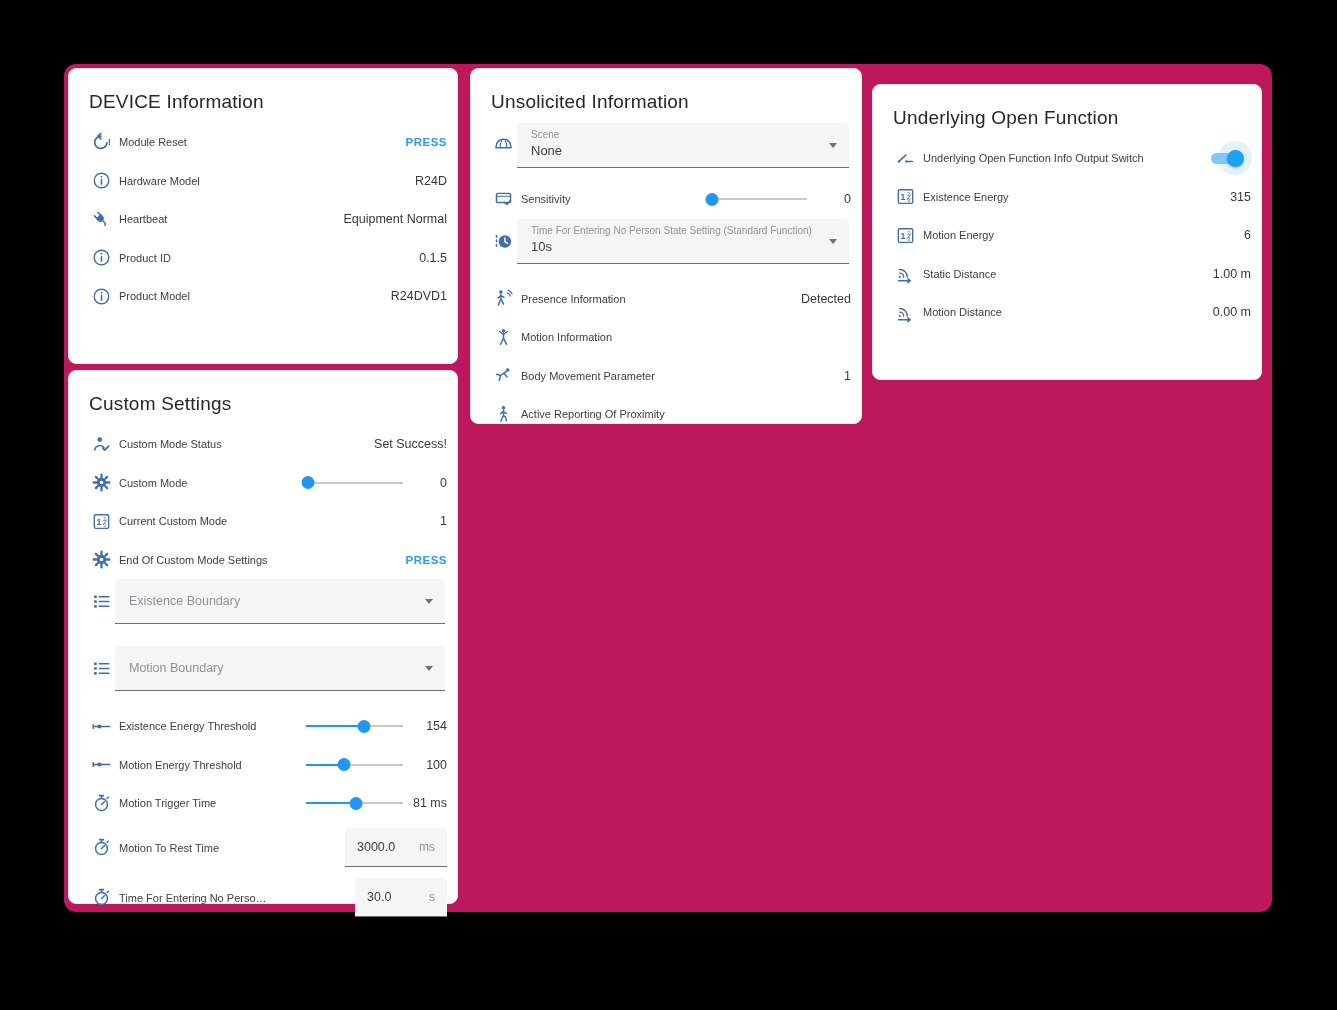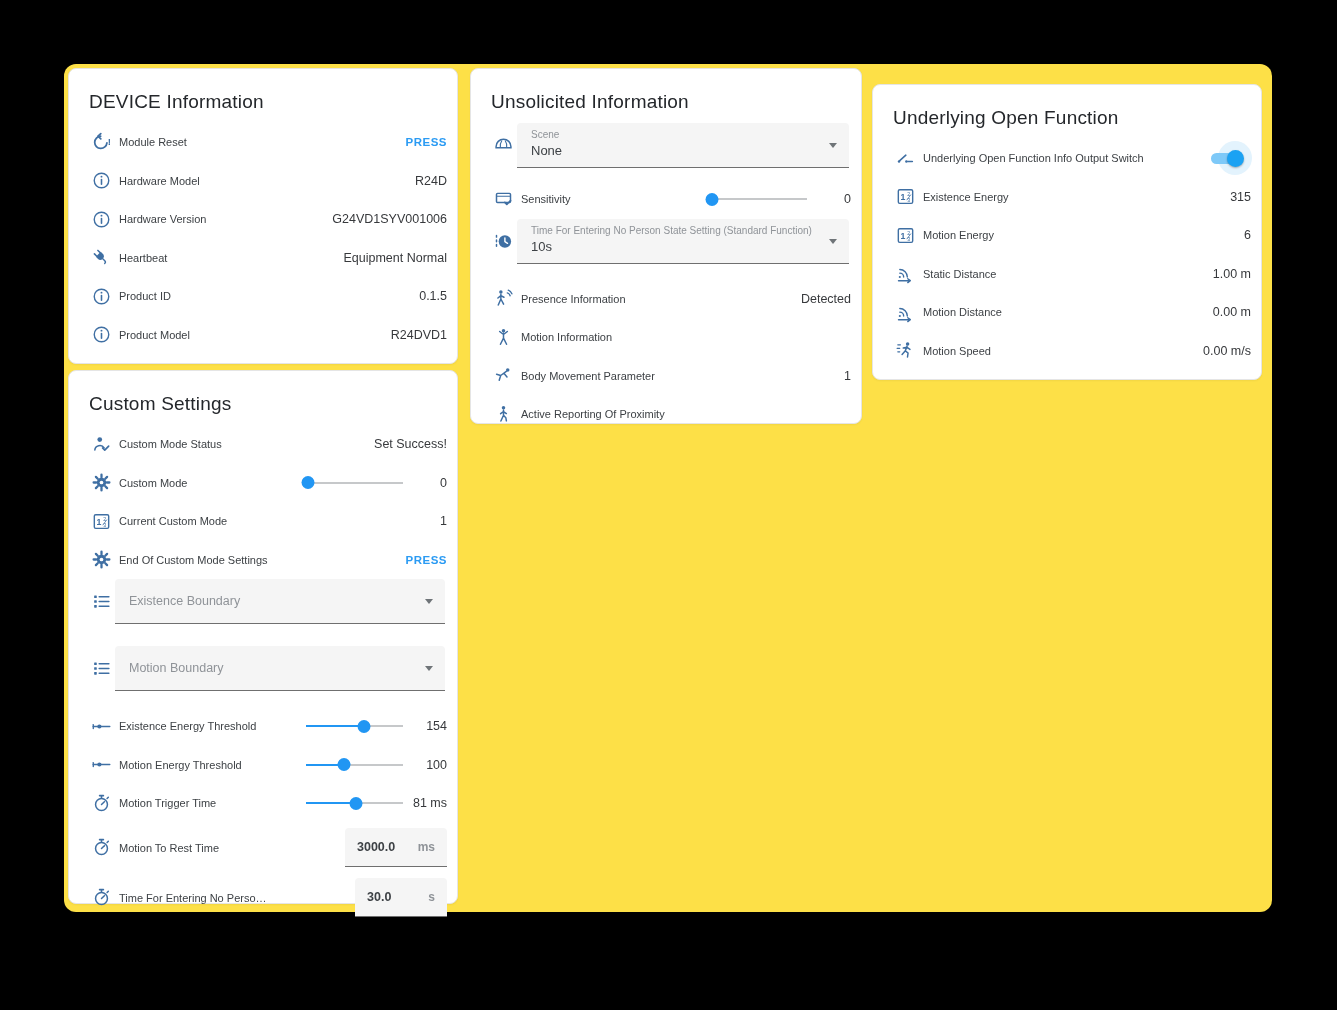--- a/index.html
+++ b/index.html
@@ -1,17 +1,17 @@
 <!DOCTYPE html>
 <html><head>
 <meta charset="utf-8">
 <style>
   html,body{margin:0;padding:0;}
   body{width:1337px;height:1010px;background:#000;font-family:"Liberation Sans",sans-serif;overflow:hidden;position:relative;}
-  .page{position:absolute;left:64px;top:64px;width:1208px;height:848px;background:#fde047;border-radius:12px;}
+  .page{position:absolute;left:64px;top:64px;width:1208px;height:848px;background:#be185d;border-radius:12px;}
   .card{position:absolute;background:#fff;border:1px solid #e5e5e5;border-radius:8px;box-shadow:0 1px 2px rgba(0,0,0,.05);box-sizing:border-box;}
   #card-device{left:4px;top:4px;width:390px;height:296px;}
   #card-custom{left:4px;top:306px;width:390px;height:534px;}
   #card-unsolicited{left:406px;top:4px;width:392px;height:356px;}
   #card-underlying{left:808px;top:20px;width:390px;height:296px;}
   .card-title{font-size:19px;color:#24272b;padding:22px 20px 10px 20px;letter-spacing:.2px;}
   .row{display:flex;align-items:center;height:38.5px;padding:0 10px 0 18px;}
   .icon{flex:0 0 28px;display:flex;justify-content:center;align-items:center;color:#3f6fa3;}
   .icon svg{display:block;}
   .label{flex:1;margin-left:4px;font-size:11px;color:#3d4145;white-space:nowrap;overflow:hidden;text-overflow:ellipsis;}
@@ -30,21 +30,21 @@
   .f-value{font-size:13px;color:#3d4145;margin-top:3px;}
   .f-only{font-size:12.5px;color:#8f9398;line-height:45px;margin-top:-6px;}
   .arrow{position:absolute;right:12px;top:50%;margin-top:-2px;width:0;height:0;border-left:4.5px solid transparent;border-right:4.5px solid transparent;border-top:5px solid #6f7478;}
   
   .toggle{position:relative;width:34px;height:20px;margin-right:8px;cursor:pointer;}
   .toggle .halo{position:absolute;right:-9px;top:-7px;width:34px;height:34px;border-radius:50%;background:#e3f3fd;}
   .toggle .track{position:absolute;left:2px;top:4.5px;width:30px;height:11px;border-radius:6px;background:#7ec9f8;}
   .toggle .thumb{position:absolute;right:-1px;top:1.5px;width:17px;height:17px;border-radius:50%;background:#1ba2f3;box-shadow:0 1px 2px rgba(0,0,0,.3);}
   
   .irow{display:flex;align-items:center;height:50px;padding:0 10px 0 18px;}
-  .ibox{display:flex;align-items:center;justify-content:space-between;height:39px;background:#f5f5f5;border-bottom:1px solid #6f6f6f;border-radius:4px 4px 0 0;box-sizing:border-box;padding:0 12px;font-weight:bold;}
+  .ibox{display:flex;align-items:center;justify-content:space-between;height:39px;background:#f5f5f5;border-bottom:1px solid #6f6f6f;border-radius:4px 4px 0 0;box-sizing:border-box;padding:0 12px;}
   .ibox .ival{font-size:12.5px;color:#3d4145;}
   .ibox .isuf{font-size:12px;color:#8f9398;margin-left:14px;}
   .w100{width:102px;} .w90{width:92px;}
   .defs{position:absolute;width:0;height:0;overflow:hidden;}
 </style>
 </head>
 <body>
 
 <svg class="defs" xmlns="http://www.w3.org/2000/svg">
   <symbol id="i-reset" viewBox="0 0 24 24">
@@ -216,29 +216,20 @@
           <svg width="21" height="21" viewBox="0 0 24 24">
             <use href="#i-info"></use>
           </svg>
         </span>
       <span class="label">Hardware Model</span>
       <span class="value">R24D</span>
     </div>
     <div class="row">
       <span class="icon">
           <svg width="21" height="21" viewBox="0 0 24 24">
-            <use href="#i-info"></use>
-          </svg>
-        </span>
-      <span class="label">Hardware Version</span>
-      <span class="value">G24VD1SYV001006</span>
-    </div>
-    <div class="row">
-      <span class="icon">
-          <svg width="21" height="21" viewBox="0 0 24 24">
             <use href="#i-plug"></use>
           </svg>
         </span>
       <span class="label">Heartbeat</span>
       <span class="value">Equipment Normal</span>
     </div>
     <div class="row">
       <span class="icon">
           <svg width="21" height="21" viewBox="0 0 24 24">
             <use href="#i-info"></use>
@@ -513,24 +504,15 @@
     </div>
     <div class="row">
       <span class="icon">
           <svg width="21" height="21" viewBox="0 0 24 24">
             <use href="#i-dist"></use>
           </svg>
         </span>
       <span class="label">Motion Distance</span>
       <span class="value">0.00 m</span>
     </div>
-    <div class="row">
-      <span class="icon">
-          <svg width="21" height="21" viewBox="0 0 24 24">
-            <use href="#i-run"></use>
-          </svg>
-        </span>
-      <span class="label">Motion Speed</span>
-      <span class="value">0.00 m/s</span>
-    </div>
   </div>
 
 </div>
 
 </body></html>

